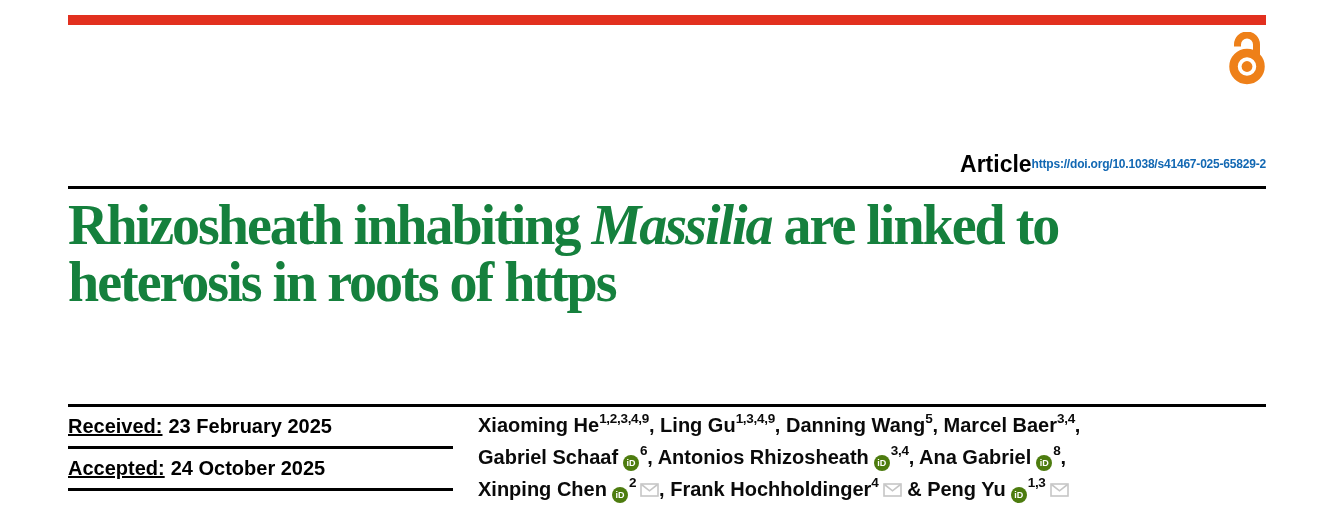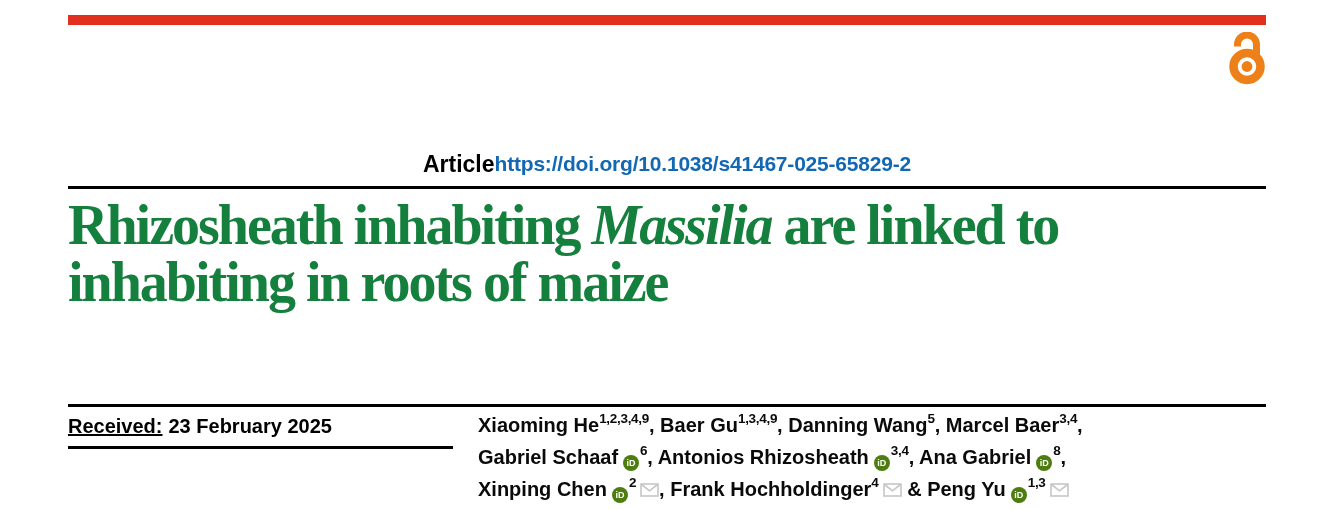--- a/index.html
+++ b/index.html
@@ -15,25 +15,25 @@
   .logo {
     position:absolute; left:0; top:34px;
     font-family:"Liberation Serif", serif; font-weight:bold;
     font-size:44px; line-height:50px; letter-spacing:-1.5px; color:#141210;
   }
 
   .oa-icon { position:absolute; right:0; top:32px; width:38px; height:53px; }
 
   .meta-row {
     position:absolute; left:0; top:149px; width:100%;
-    display:flex; justify-content:center; align-items:flex-end;
+    display:flex; justify-content:flex-end; align-items:flex-end;
   }
   .article-label { font-size:23px; font-weight:bold; line-height:30px; }
   .doi-link {
-    font-size:21px; font-weight:bold; letter-spacing:-0.2px;
+    font-size:12px; font-weight:bold; letter-spacing:-0.2px;
     color:#1268b3; text-decoration:none; line-height:30px;
   }
 
   .rule { position:absolute; left:0; width:100%; height:3px; background:#000; }
   .rule-article { top:186px; }
   .rule-columns { top:404px; }
 
   .title {
     position:absolute; left:0; top:197px; width:100%;
     font-family:"Liberation Serif", serif; font-weight:bold;
@@ -85,36 +85,40 @@
 
   <div class="meta-row">
     <span class="article-label">Article</span>
     <a class="doi-link" href="#">https://doi.org/10.1038/s41467-025-65829-2</a>
   </div>
 
   <div class="rule rule-article"></div>
 
   <div class="title">
     <div><span>Rhizosheath inhabiting</span> <span class="t-italic">Massilia</span> <span>are linked to</span></div>
-    <div>inhabiting in roots of maize</div>
+    <div>heterosis in roots of https</div>
   </div>
 
   <div class="rule rule-columns"></div>
 
   <div class="dates">
     <div class="date-row">
       <span class="lbl">Received:</span>
       <span>23 February 2025</span>
     </div>
+    <div class="date-row">
+      <span class="lbl">Accepted:</span>
+      <span>24 October 2025</span>
+    </div>
   </div>
 
   <div class="authors">
 
     <div class="author-line">
-      <span class="author"><span>Xiaoming He</span><sup class="au-sup">1,2,3,4,9</sup><span>, </span></span><span class="author"><span>Baer Gu</span><sup class="au-sup">1,3,4,9</sup><span>, </span></span><span class="author"><span>Danning Wang</span><sup class="au-sup">5</sup><span>, </span></span><span class="author"><span>Marcel Baer</span><sup class="au-sup">3,4</sup><span>,</span></span>
+      <span class="author"><span>Xiaoming He</span><sup class="au-sup">1,2,3,4,9</sup><span>, </span></span><span class="author"><span>Ling Gu</span><sup class="au-sup">1,3,4,9</sup><span>, </span></span><span class="author"><span>Danning Wang</span><sup class="au-sup">5</sup><span>, </span></span><span class="author"><span>Marcel Baer</span><sup class="au-sup">3,4</sup><span>,</span></span>
     </div>
 
     <div class="author-line">
       <span class="author"><span>Gabriel Schaaf</span><span class="orcid">iD</span><sup class="au-sup">6</sup><span>, </span></span><span class="author"><span>Antonios Rhizosheath</span><span class="orcid">iD</span><sup class="au-sup">3,4</sup><span>, </span></span><span class="author"><span>Ana Gabriel</span><span class="orcid">iD</span><sup class="au-sup">8</sup><span>,</span></span>
     </div>
 
     <div class="author-line">
       <span class="author"><span>Xinping Chen</span><span class="orcid">iD</span><sup class="au-sup">2</sup><svg class="env-svg" viewBox="0 0 19 14">
             <rect x="1" y="1" width="17" height="12" fill="none" stroke="#c6c6c6" stroke-width="1.6"></rect>
             <path d="M1.5,1.5 L9.5,7.8 L17.5,1.5" fill="none" stroke="#c6c6c6" stroke-width="1.6"></path>

